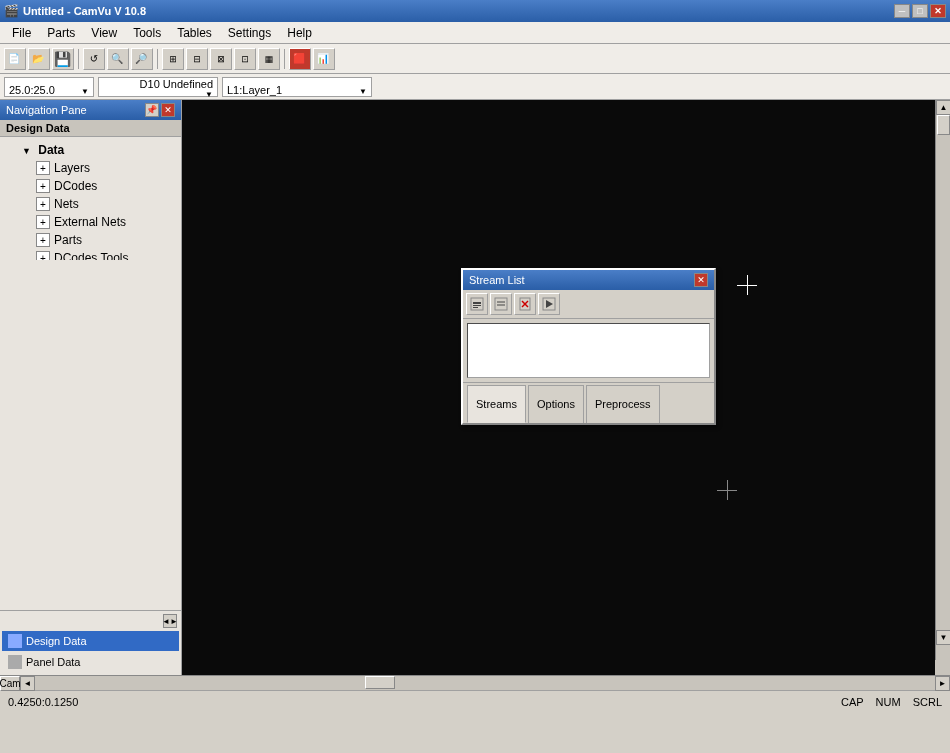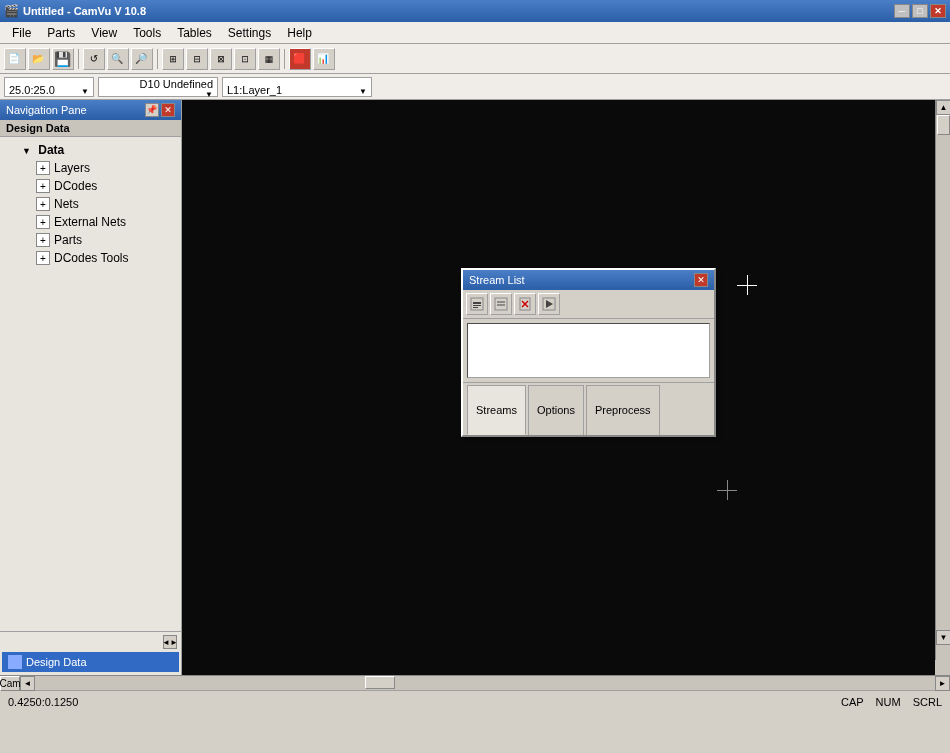--- a/index.html
+++ b/index.html
@@ -273,21 +273,21 @@
       margin: 4px;
       height: 55px;
       border: 1px inset #a0a0a0;
     }
     #stream-tabs {
       display: flex;
       border-top: 1px solid #a0a0a0;
       padding: 2px 4px 0;
     }
     .stream-tab {
-      padding: 18px 8px;
+      padding: 12px 8px;
       font-size: 11px;
       border: 1px solid #a0a0a0;
       border-bottom: none;
       background: #d4d0c8;
       cursor: pointer;
       margin-right: 2px;
     }
     .stream-tab.active {
       background: #e8e4de;
       border-bottom: 1px solid #e8e4de;
@@ -460,20 +460,24 @@
     <div style="flex:1; min-height:350px;"></div>
 
     <div id="panel-bottom">
       <div id="nav-arrows" style="margin-bottom:2px;">
         <div class="nav-arrow-btn">◄►</div>
       </div>
       <div class="panel-tab-btn">
         <span style="width:14px;height:14px;background:#88aaff;display:inline-block;"></span>
         <span>Design Data</span>
       </div>
+      <div class="panel-tab-btn inactive">
+        <span style="width:14px;height:14px;background:#aaa;display:inline-block;"></span>
+        <span>Panel Data</span>
+      </div>
     </div>
   </div>
 
   <div id="canvas-area">
     <div class="dot-grid"></div>
 
     <div id="target-cross">
       <div class="target-h"></div>
       <div class="target-v"></div>
     </div>

